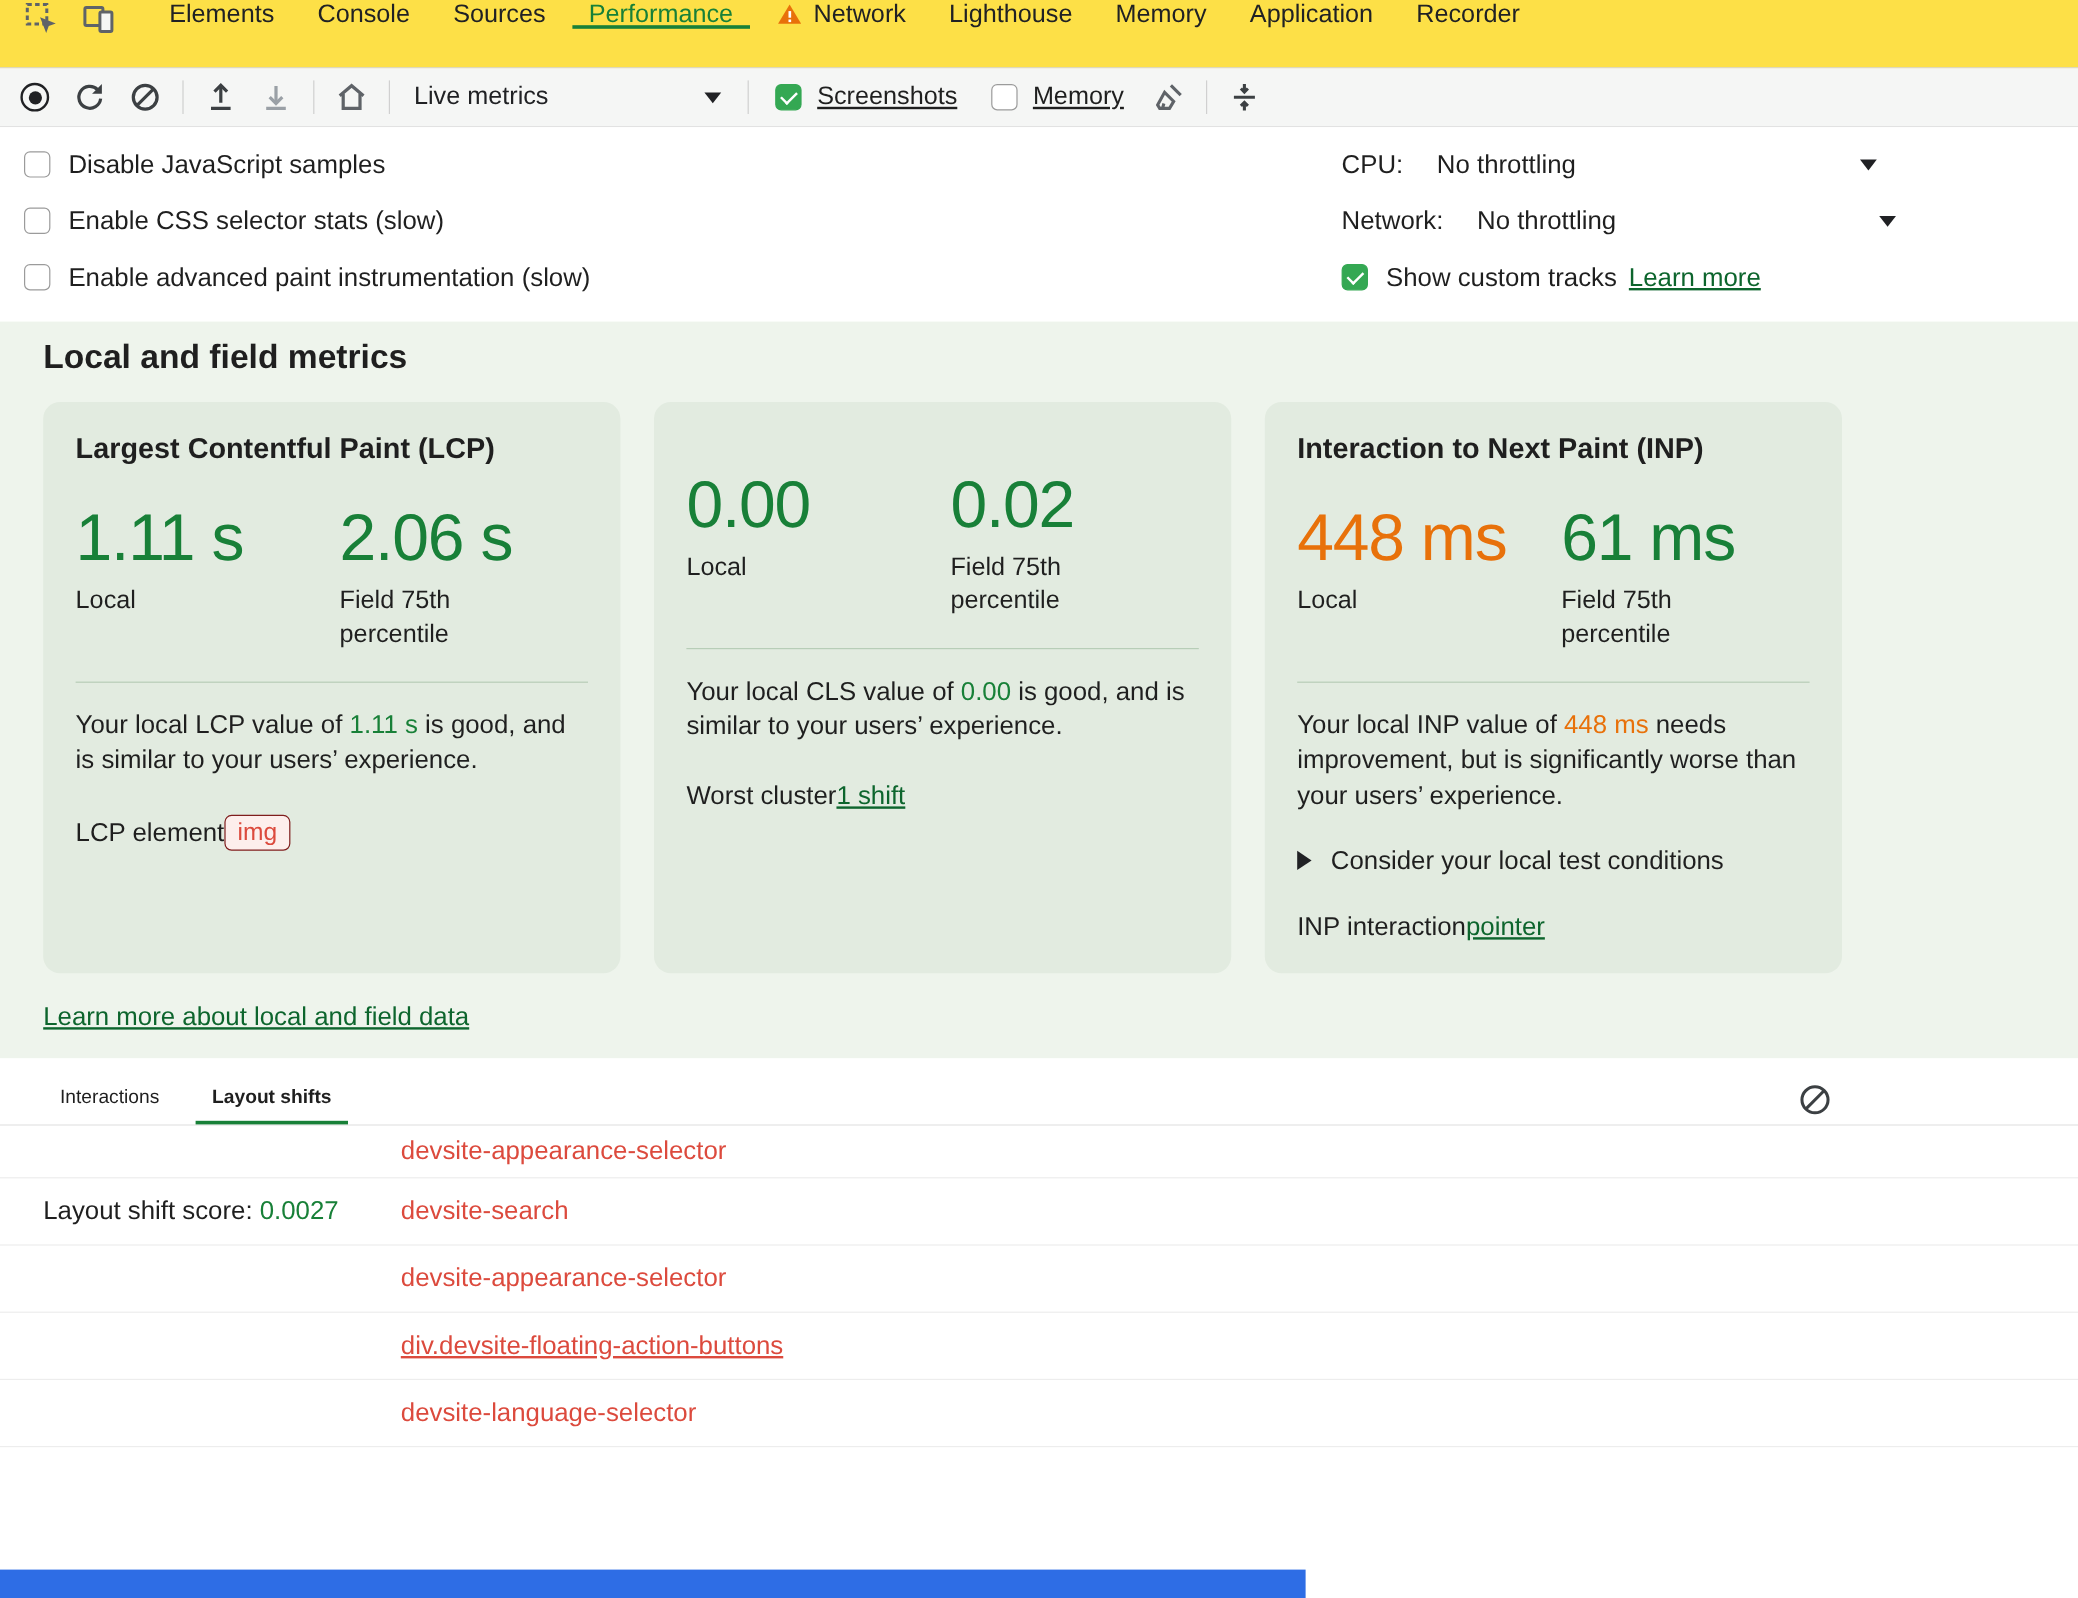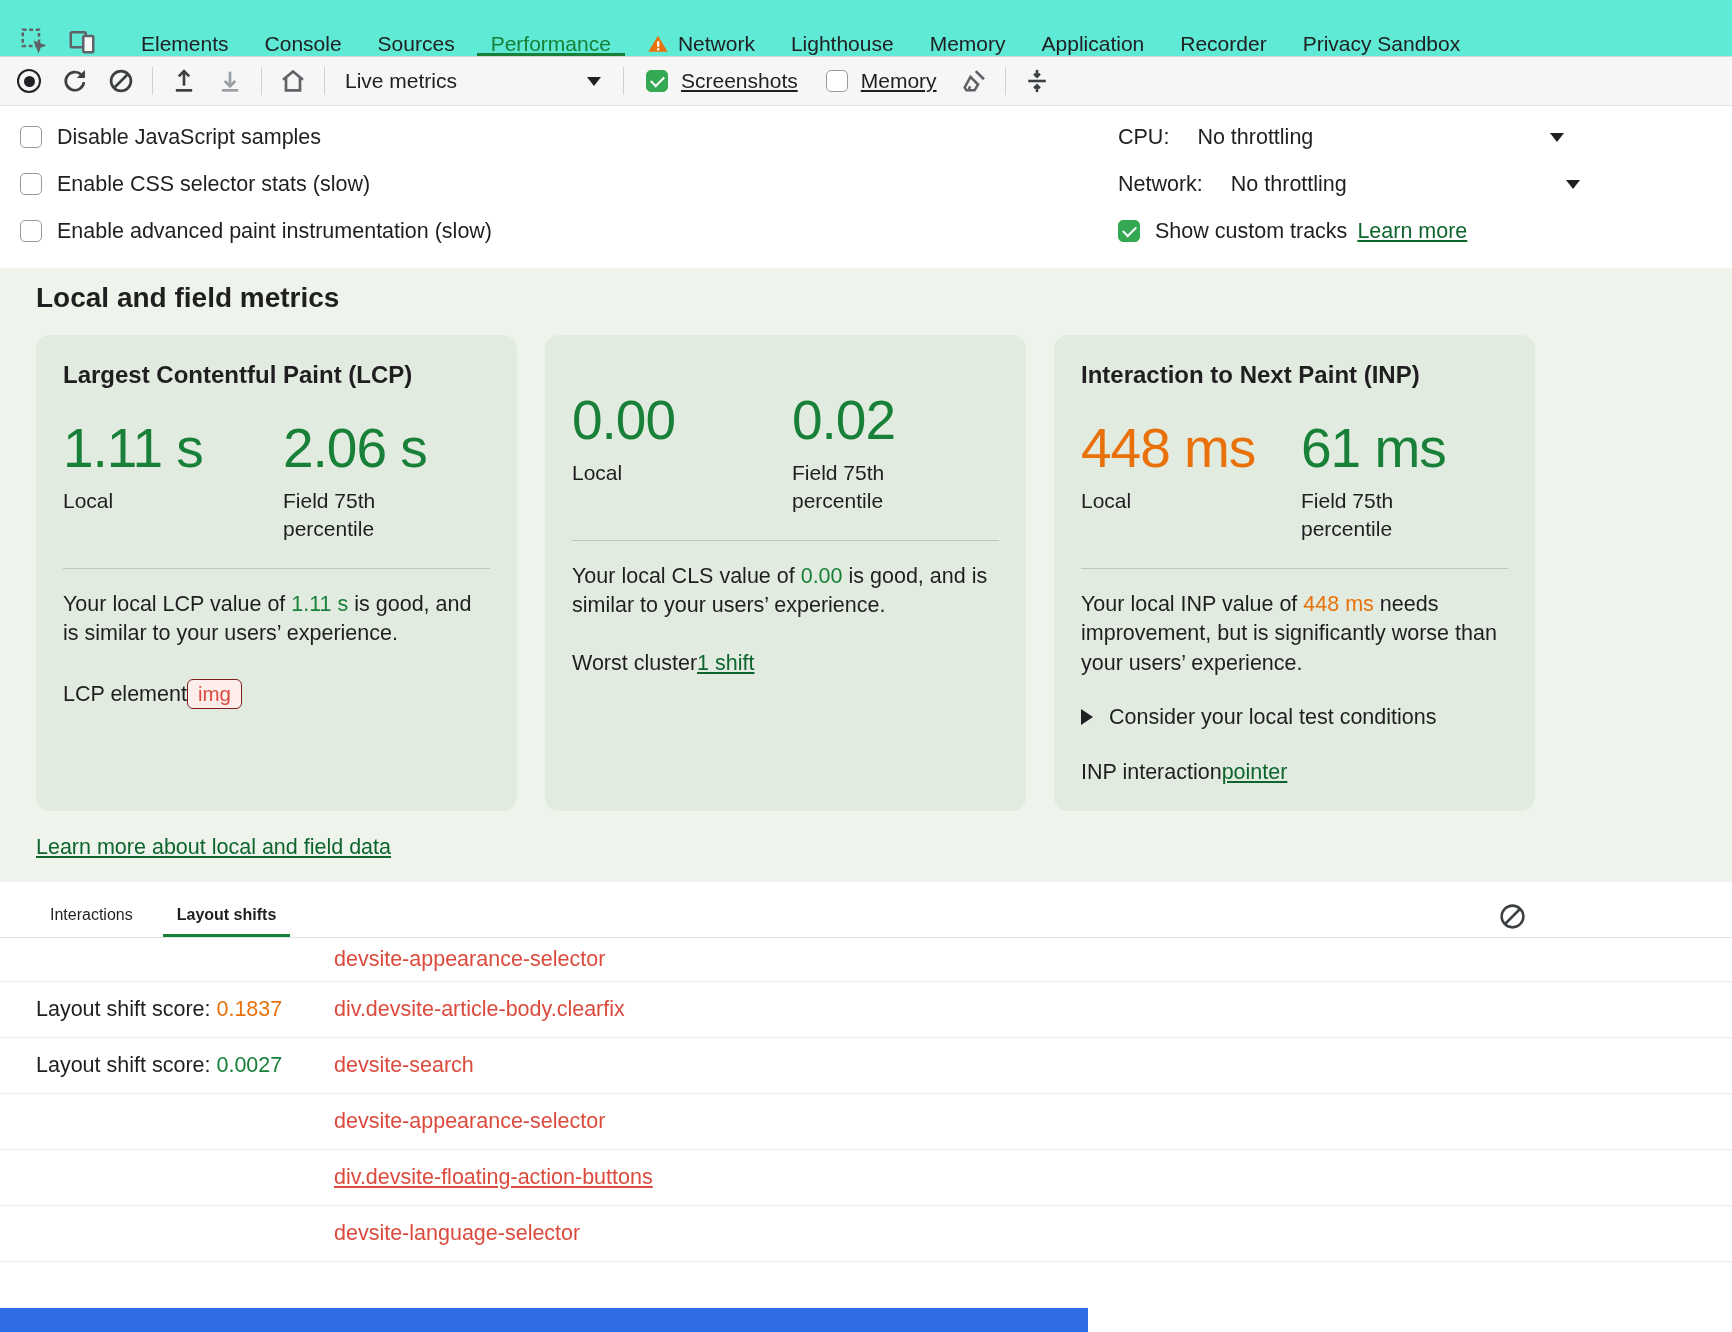--- a/index.html
+++ b/index.html
@@ -5,22 +5,22 @@
   * { margin:0; padding:0; box-sizing:border-box; }
   html,body { width:1732px; height:1332px; }
   body {
     font-family:"Liberation Sans","DejaVu Sans",sans-serif;
     color:#1f1f1f; background:#fff; overflow:hidden;
   }
   .devtools { position:relative; width:1732px; height:1332px; overflow:hidden; }
 
   
   .tabbar {
-    height:57px; background:#5eead4; border-bottom:1px solid #d6d6d6;
-    display:flex; align-items:flex-end; padding-left:10px; white-space:nowrap;
+    height:57px; background:#fde047; border-bottom:1px solid #d6d6d6;
+    display:flex; align-items:flex-start; padding-left:10px; white-space:nowrap;
   }
   .tool-sq {
     width:48px; display:flex; align-items:center; justify-content:center;
     background:none; border:none; color:#5f6368; cursor:pointer;
   }
   .vdiv { width:1px; background:#d0d0d0; margin:14px 8px; }
   .tab {
     display:flex; align-items:center; padding:0 18px; font-size:21px;
     color:#202124; position:relative; cursor:pointer;
   }
@@ -177,23 +177,20 @@
       </div>
     <div class="tab">
         <span>Memory</span>
       </div>
     <div class="tab">
         <span>Application</span>
       </div>
     <div class="tab">
         <span>Recorder</span>
       </div>
-    <div class="tab">
-        <span>Privacy Sandbox</span>
-      </div>
   </header>
 
   <div class="toolbar">
     <button class="tbtn">
         <span class="record-dot"></span>
       </button>
     <button class="tbtn">
       <svg viewBox="0 0 24 24" width="28" height="28" fill="none" stroke="currentColor" stroke-width="2.3">
         <path d="M19.6 13a7.8 7.8 0 1 1-2.2-6.4"></path>
         <path d="M20.5 2.5 L20.5 9.5 L13.5 9.5 Z" fill="currentColor" stroke="none"></path>
@@ -379,24 +376,20 @@
           <path d="M5.6 18.4 L18.4 5.6"></path>
         </svg>
       </button>
     </div>
 
     <div class="lrow partial">
       <span class="score-cell"></span>
       <span class="node-link">devsite-appearance-selector</span>
     </div>
     <div class="lrow">
-      <span class="score-cell"><span>Layout shift score: </span><span class="sv warn">0.1837</span></span>
-      <span class="node-link">div.devsite-article-body.clearfix</span>
-    </div>
-    <div class="lrow">
       <span class="score-cell"><span>Layout shift score: </span><span class="sv good">0.0027</span></span>
       <span class="node-link">devsite-search</span>
     </div>
     <div class="lrow">
       <span class="score-cell"></span>
       <span class="node-link">devsite-appearance-selector</span>
     </div>
     <div class="lrow">
       <span class="score-cell"></span>
       <span class="node-link" style="text-decoration:underline;">div.devsite-floating-action-buttons</span>

